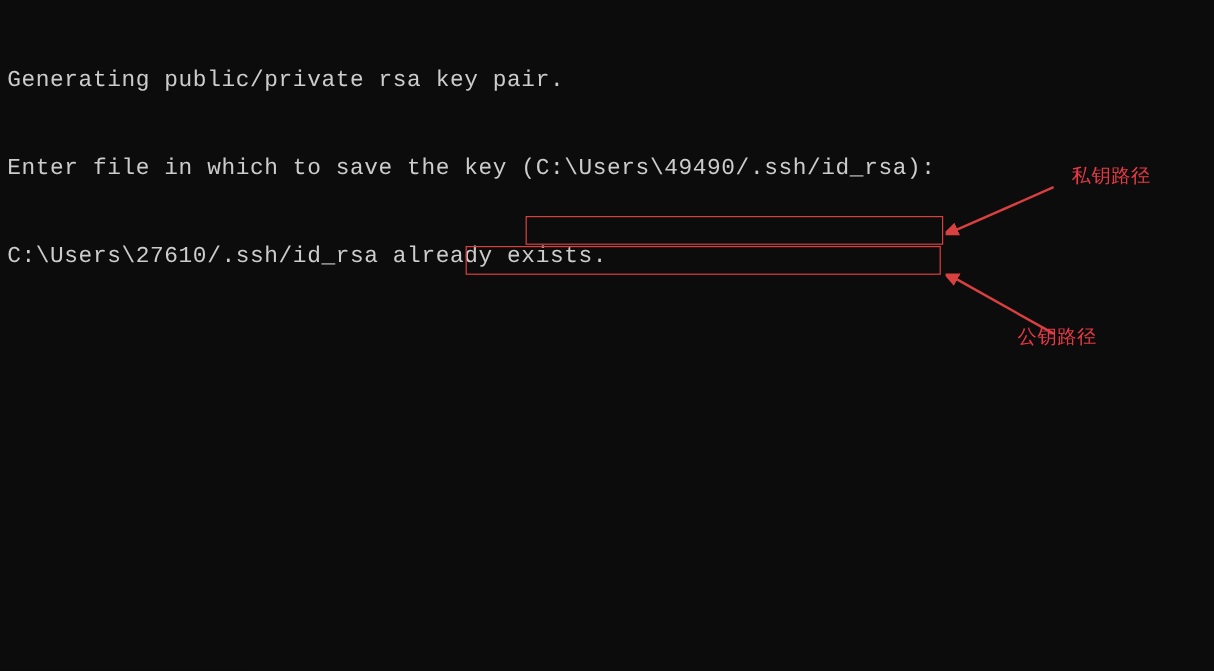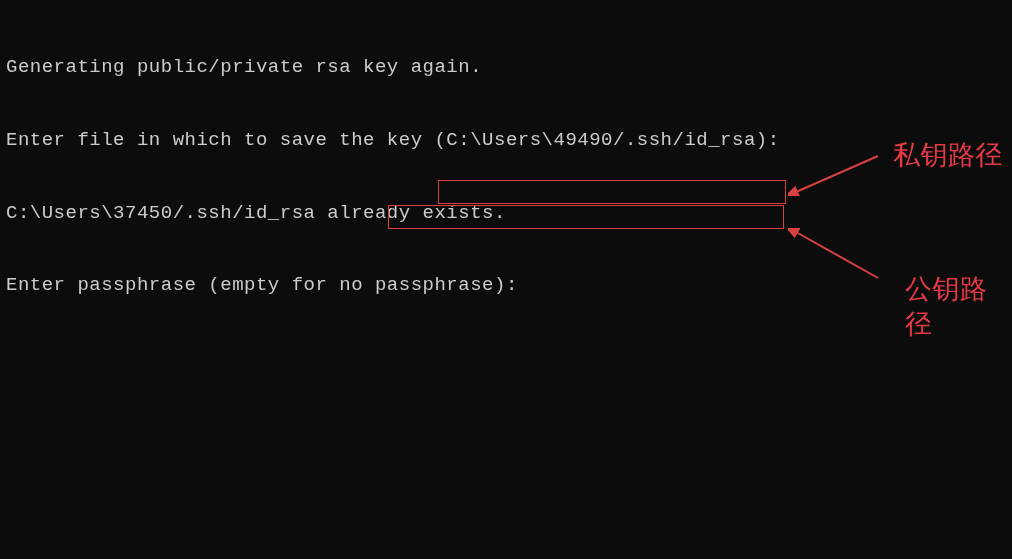--- a/index.html
+++ b/index.html
@@ -29,36 +29,35 @@
     }
     .highlight-box {
       position: absolute;
       border: 1.5px solid #d94040;
       pointer-events: none;
     }
     .annotation {
       position: absolute;
       color: #e63946;
       font-family: "Microsoft YaHei", "SimSun", sans-serif;
-      font-size: 27px;
+      font-size: 16px;
       pointer-events: none;
     }
     .arrow {
       position: absolute;
       pointer-events: none;
     }
   </style>
 </head>
 <body>
 
 <div class="terminal">
-  <span class="line">Generating public/private rsa key again.</span>
+  <span class="line">Generating public/private rsa key pair.</span>
   <span class="line">Enter file in which to save the key (C:\Users\49490/.ssh/id_rsa):</span>
-  <span class="line">C:\Users\37450/.ssh/id_rsa already exists.</span>
-  <span class="line">Enter passphrase (empty for no passphrase):</span>
+  <span class="line">C:\Users\27610/.ssh/id_rsa already exists.</span>
   
   
   
   
   
   
   
   
   
   
@@ -84,13 +83,13 @@
 <svg class="arrow" style="left:788px; top:228px; width:94px; height:54px;" viewBox="0 0 94 54">
   <defs>
     <marker id="ah2" markerWidth="10" markerHeight="10" refX="1" refY="3" orient="auto">
       <polygon points="0,0 0,6 8,3" fill="#d94040"></polygon>
     </marker>
   </defs>
   <line x1="90" y1="50" x2="8" y2="4" stroke="#d94040" stroke-width="2" marker-end="url(#ah2)"></line>
 </svg>
 
 <div class="annotation" style="left:893px; top:138px;">私钥路径</div>
-<div class="annotation" style="left:905px; top:272px;">公钥路径</div>
+<div class="annotation" style="left:848px; top:272px;">公钥路径</div>
 
 </body></html>

